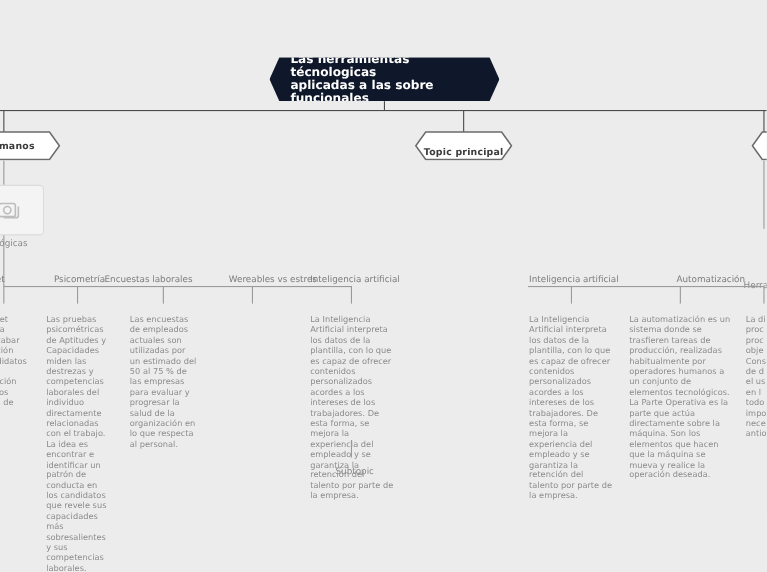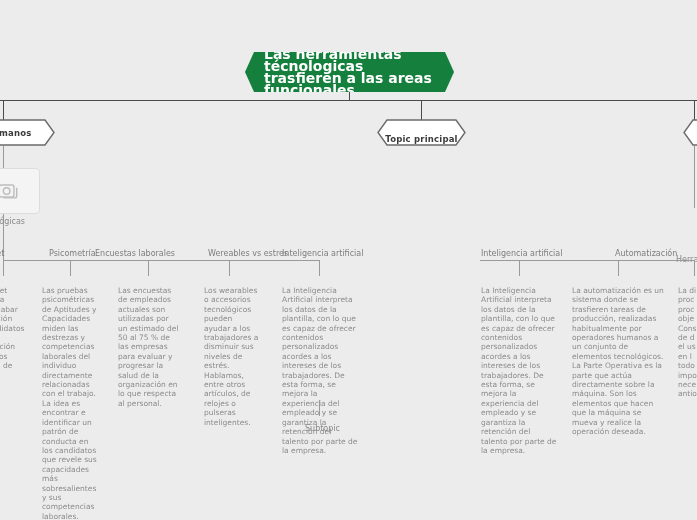--- a/index.html
+++ b/index.html
@@ -16,23 +16,23 @@
   .line-h{position:absolute;background:#4a4a4a;height:1px;}
   .line-v{position:absolute;background:#4a4a4a;width:1px;}
   .line-h-lt{position:absolute;background:#9a9a9a;height:1px;}
   .line-v-lt{position:absolute;background:#9a9a9a;width:1px;}
 
   
   .root-node{
     position:absolute;
     left:245px;top:52px;
     width:209px;height:40px;
-    background:#15803d;
+    background:#0f172a;
     color:#ffffff;
-    font-size:14px;
+    font-size:11px;
     font-weight:bold;
     line-height:12px;
     display:flex;
     align-items:center;
     padding-left:19px;
     box-sizing:border-box;
     clip-path:polygon(9px 0,200px 0,209px 20px,200px 40px,9px 40px,0 20px);
   }
   .root-node span{display:block;}
   .hexwrap{position:absolute;}
@@ -88,21 +88,21 @@
   }
 </style>
 </head>
 <body>
 
 <div id="canvas">
 
   <div class="root-node">
     <div>
       <span>Las herramientas técnologicas</span>
-      <span>trasfieren a las areas funcionales</span>
+      <span>aplicadas a las sobre funcionales</span>
     </div>
   </div>
 
   <div class="line-v" style="left:349px;top:92px;height:8px;"></div>
   <div class="line-h" style="left:0px;top:100px;width:697px;"></div>
   <div class="line-v" style="left:3px;top:100px;height:20px;"></div>
   <div class="line-v" style="left:421px;top:100px;height:20px;"></div>
   <div class="line-v" style="left:694px;top:100px;height:20px;"></div>
 
   <div class="hexwrap" style="left:-38px;top:119px;width:93px;height:27px;">
@@ -161,21 +161,20 @@
 ara
 ecabar
 ación
 ndidatos
 u
 tación
 rsos
 os de</div>
   <div class="body-text" style="left:42px;top:286px;width:56px;">Las pruebas psicométricas de Aptitudes y Capacidades miden las destrezas y competencias laborales del individuo directamente relacionadas con el trabajo. La idea es encontrar e identificar un patrón de conducta en los candidatos que revele sus capacidades más sobresalientes y sus competencias laborales.</div>
   <div class="body-text" style="left:118px;top:286px;width:62px;">Las encuestas de empleados actuales son utilizadas por un estimado del 50 al 75 % de las empresas para evaluar y progresar la salud de la organización en lo que respecta al personal.</div>
-  <div class="body-text" style="left:204px;top:286px;width:56px;">Los wearables o accesorios tecnológicos pueden ayudar a los trabajadores a disminuir sus niveles de estrés. Hablamos, entre otros artículos, de relojes o pulseras inteligentes.</div>
   <div class="body-text" style="left:282px;top:286px;width:77px;">La Inteligencia Artificial interpreta los datos de la plantilla, con lo que es capaz de ofrecer contenidos personalizados acordes a los intereses de los trabajadores. De esta forma, se mejora la experiencia del empleado y se garantiza la retención del talento por parte de la empresa.</div>
 
   <div class="line-v-lt" style="left:319px;top:400px;height:16px;"></div>
   <div class="subtopic-label" style="left:305px;top:424px;">Subtopic</div>
 
   <div class="line-v-lt" style="left:694px;top:146px;height:62px;"></div>
   <div class="node-label" style="left:676px;top:217px;margin-top:38px;">Herra</div>
 
   <div class="line-h-lt" style="left:480px;top:260px;width:214px;"></div>
   <div class="line-v-lt" style="left:519px;top:260px;height:16px;"></div>

